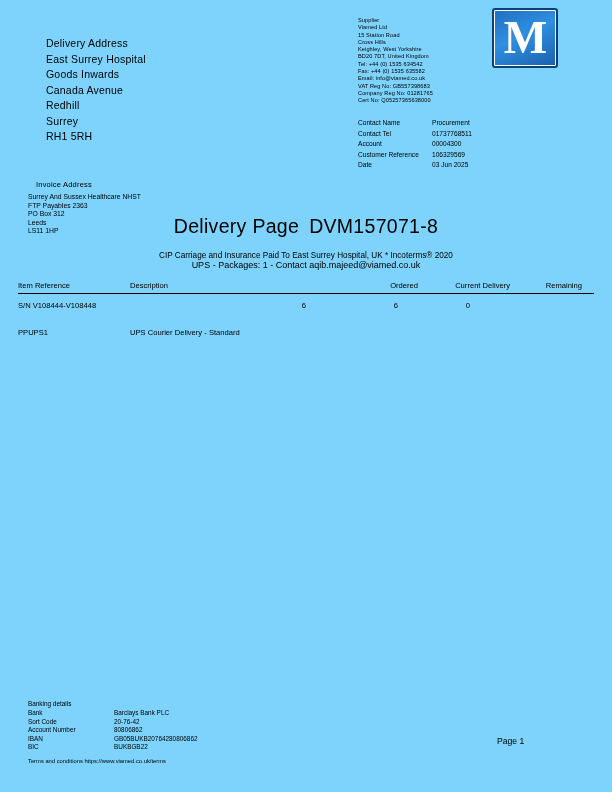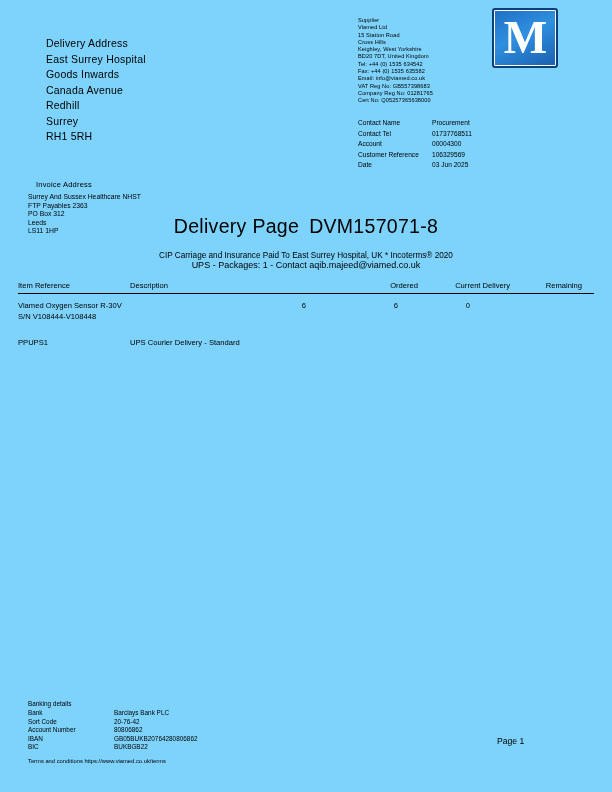--- a/index.html
+++ b/index.html
@@ -238,21 +238,20 @@
       <div class="c c-ref">Item Reference</div>
       <div class="c c-desc">Description</div>
       <div class="c c-ord">Ordered</div>
       <div class="c c-cur">Current Delivery</div>
       <div class="c c-rem">Remaining</div>
     </div>
     <div class="hr"></div>
 
     <div class="row">
       <div class="c-desc">
-        <div>Viamed Oxygen Sensor R-30V</div>
         <div class="sub">S/N V108444-V108448</div>
       </div>
       <div class="c-ord">6</div>
       <div class="c-cur">6</div>
       <div class="c-rem">0</div>
     </div>
 
     <div class="row" style="padding-top:16px">
       <div class="c-ref">
         <div>PPUPS1</div>

